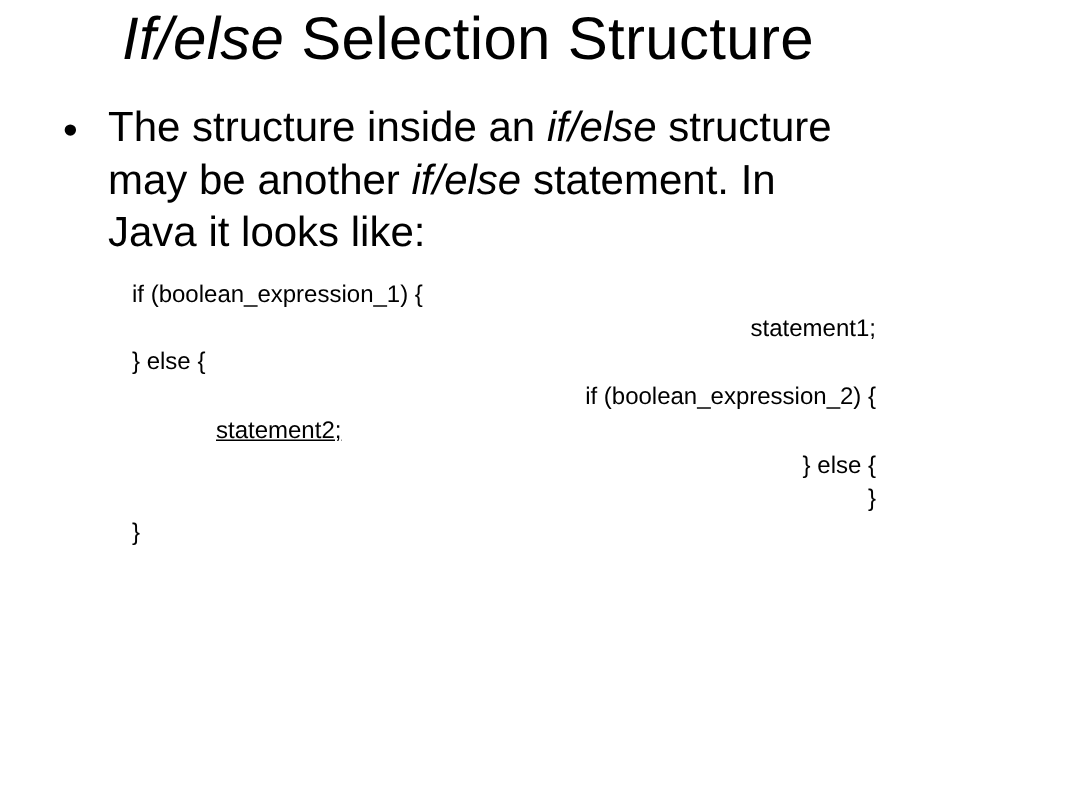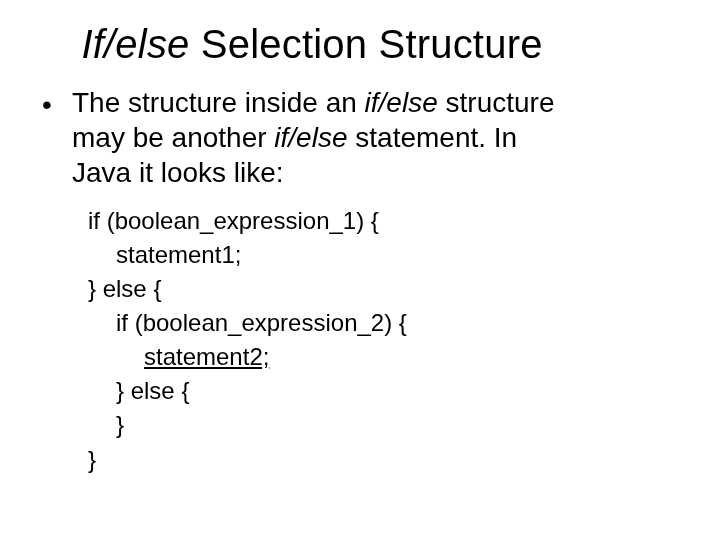--- a/index.html
+++ b/index.html
@@ -8,21 +8,21 @@
     width: 720px;
     height: 540px;
     background: #ffffff;
     font-family: Arial, Helvetica, sans-serif;
     color: #000000;
   }
   .slide {
     box-sizing: border-box;
     width: 624px;
     height: 540px;
-    padding: 22px 40px 20px 40px;
+    padding: 4px 40px 20px 40px;
   }
   .title {
     text-align: center;
     font-size: 40px;
     font-weight: 400;
     margin: 0 0 18px 0;
     letter-spacing: 0.2px;
   }
   .title .ital {
     font-style: italic;
@@ -43,28 +43,28 @@
   }
   .bullet-text {
     flex: 1 1 auto;
   }
   .bullet-text .ital {
     font-style: italic;
   }
   .code-block {
     margin-top: 14px;
     margin-left: 48px;
-    font-size: 24px;
+    font-size: 16px;
     line-height: 1.42;
     font-family: Arial, Helvetica, sans-serif;
   }
   .code-line {
     white-space: pre;
   }
-  .ind1 { padding-left: 28px; }
+  .ind1 { padding-left: 28px; text-align: right; }
   .ind2 { padding-left: 56px; text-decoration: underline; }
 </style>
 </head>
 <body>
 
 <div class="slide">
 
   <h1 class="title">
     <span class="ital">If/else</span><span> Selection Structure</span>
   </h1>

